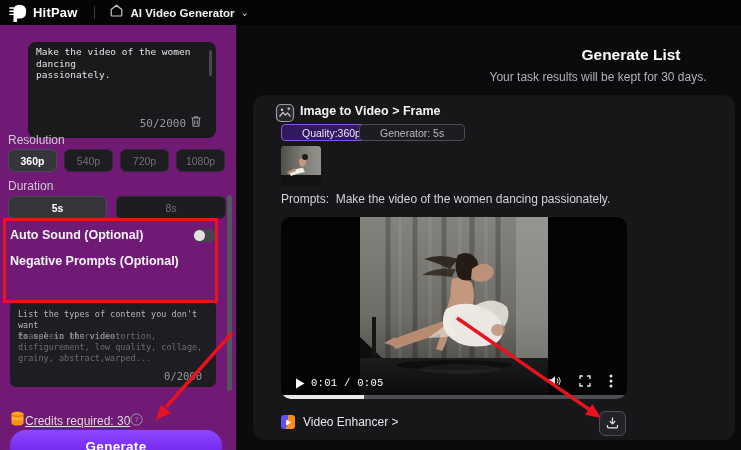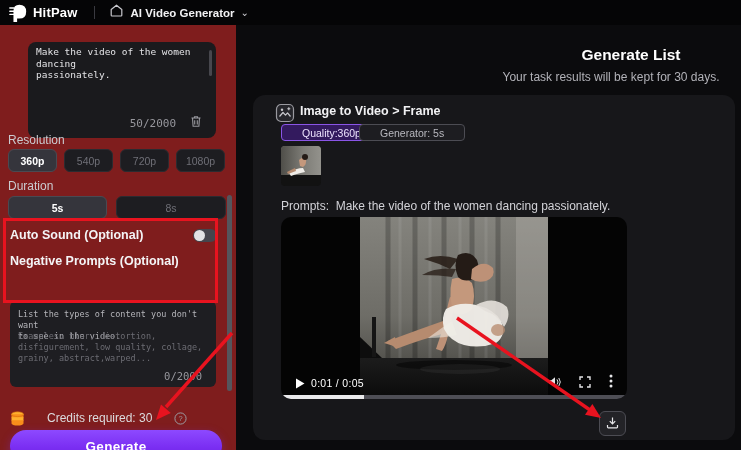--- a/index.html
+++ b/index.html
@@ -10,68 +10,68 @@
   .mono { font-family:"DejaVu Sans Mono", monospace; }
 
   
   .topbar { left:0; top:0; width:741px; height:25px; background:#050506; z-index:30; display:flex; align-items:center; }
   .brand { font-weight:700; font-size:13px; color:#fff; letter-spacing:.2px; }
   .tb-divider { width:1px; height:13px; background:#3a3a40; margin:0 14px 0 16px; }
   .nav-label { font-weight:700; font-size:11.5px; color:#f2f2f4; margin-left:7px; }
   .chev { color:#cfcfd4; font-size:10px; margin-left:6px; }
 
   
-  .sidebar { left:0; top:25px; width:236px; height:425px; background:#7f1d1d; z-index:1; }
+  .sidebar { left:0; top:25px; width:236px; height:425px; background:#701a75; z-index:1; }
   .prompt-box { left:28px; top:17px; width:188px; height:96px; background:#1a1a1d; border-radius:8px; }
   .prompt-text { left:8px; top:4px; width:168px; font-size:9.5px; line-height:11.5px; color:#e3e3e6; white-space:pre-line; }
-  .prompt-foot { right:14px; top:72px; display:flex; align-items:center; gap:14px; }
+  .prompt-foot { right:14px; top:72px; display:flex; align-items:center; gap:4px; }
   .counter { font-size:11px; color:#97979d; }
   .pb-scroll { right:4px; top:8px; width:3px; height:26px; background:#47474d; border-radius:2px; }
 
   .sec-label { font-size:12px; color:#cbcbd0; }
   .opt-btn { position:absolute; height:23px; border-radius:6px; background:#1d1d21; border:1px solid #2b2b30;
              color:#6f6f77; font-size:10.5px; display:flex; align-items:center; justify-content:center; }
   .opt-btn.sel { background:#35353c; border-color:#4a4a52; color:#fff; font-weight:700;border-radius:6px; }
 
   .bold-label { font-size:12.5px; font-weight:700; color:#f4f4f6; }
   .toggle { width:24px; height:13px; border-radius:7px; background:#45454d; }
   .toggle .knob { position:absolute; left:1px; top:1px; width:11px; height:11px; border-radius:50%; background:#e2e2e4; }
 
   .neg-box { left:10px; top:276px; width:206px; height:86px; background:#1e1e22; border-radius:6px; }
   .neg-ph { font-family:"DejaVu Sans Mono", monospace; font-size:8.5px; line-height:11px; white-space:pre-line; }
   .neg-ph.p1 { color:#b5b5ba; }
   .neg-ph.p2 { color:#6c6c73; }
 
-  .credits-row { left:10px; top:386px; display:flex; gap:22px; }
+  .credits-row { left:10px; top:386px; display:flex; align-items:center; gap:0;text-decoration:underline; }
   .credits-txt { font-size:12px; color:#dcdcdf; }
 
   .gen-btn { left:10px; top:405px; width:212px; height:32px; border-radius:17px;
              background:linear-gradient(180deg,#8d49ff 0%,#7a2ef2 55%,#6b1fdd 100%);
              display:flex; align-items:center; justify-content:center;
              font-size:13.5px; font-weight:700; color:#fff; letter-spacing:.3px;
              box-shadow:0 3px 10px rgba(122,46,242,.35); }
 
   .scroll-thumb { left:227px; top:195px; width:5px; height:196px; background:#55555c; border-radius:3px; z-index:5; }
 
   
   .gl-title { left:520px; top:46px; width:222px; text-align:center; font-size:15.5px; font-weight:700; color:#fff; }
-  .gl-sub { left:480px; top:70px; width:262px; text-align:center; font-size:12px; color:#b2b2b8; }
+  .gl-sub { left:467px; top:70px; width:262px; text-align:center; font-size:12px; color:#b2b2b8; }
 
   .card { left:253px; top:95px; width:482px; height:345px; background:#17171a; border-radius:12px; }
   .task-title { left:47px; top:9px; font-size:12.5px; font-weight:700; color:#f1f1f3; }
   .badge { position:absolute; top:29px; height:17px; border-radius:4px; font-size:10.5px;
            display:flex; align-items:center; padding:0 20px; }
   .badge.q { left:28px; background:#331a5e; border:1px solid #8a55e6; color:#ece2fd; }
   .badge.d { left:106px; background:#1d1d21; border:1px solid #4c4c53; color:#b8b8bf; }
   .thumb { left:28px; top:51px; width:40px; height:40px; border-radius:4px; overflow:hidden; }
-  .prompts-row { left:28px; top:104px; font-size:12px; color:#d2d2d7; }
+  .prompts-row { left:28px; top:97px; font-size:12px; color:#d2d2d7; }
 
   .player { left:28px; top:122px; width:346px; height:182px; border-radius:10px; background:#040404; overflow:hidden; }
   .video-art { left:79px; top:0; width:188px; height:182px; }
-  .pc-row { left:0; bottom:8px; width:100%; height:16px; display:flex; align-items:center; }
+  .pc-row { left:0; bottom:8px; width:100%; height:16px; display:flex; align-items:center;font-family:Liberation Mono, monospace; }
   .time-disp { font-size:10.5px; color:#fff; margin-left:6px; letter-spacing:.3px; }
   .seekbar { left:0; bottom:0; width:100%; height:4px; background:#4e4e55; }
   .seek-played { height:4px; background:#e9e9eb; width:24%; }
 
   .enh-row { left:28px; top:320px; display:flex; align-items:center; gap:8px; }
   .enh-icon { width:14px; height:14px; border-radius:3px;
               background:linear-gradient(100deg,#5d54f0 0 46%,#ff8d1d 46% 100%);
               display:flex; align-items:center; justify-content:center; }
   .enh-label { font-size:12px; color:#e6e6ea; }
   .dl-btn { left:346px; top:316px; width:27px; height:25px; border-radius:6px; background:#232327;
@@ -301,20 +301,28 @@
               </svg>
           </span>
         </span>
       </div>
 
       <div class="abs seekbar">
         <div class="seek-played" style="width: 24%;"></div>
       </div>
     </div>
 
+    <div class="abs enh-row">
+      <span class="enh-icon">
+        <svg width="7" height="7" viewBox="0 0 7 7">
+            <path d="M1.2 0.6 L6.2 3.5 L1.2 6.4 Z" fill="#fff"></path>
+          </svg>
+      </span>
+      <span class="enh-label">Video Enhancer &gt;</span>
+    </div>
 
     <div class="abs dl-btn">
       <span>
         <svg width="13" height="13" viewBox="0 0 13 13">
             <g stroke="#e8e8ea" stroke-width="1.2" fill="none">
               <path d="M6.5 1.5 v6"></path>
               <path d="M3.8 5.2 L6.5 8 L9.2 5.2"></path>
               <path d="M1.5 9 v2 a0.8 0.8 0 0 0 0.8 0.8 h8.4 a0.8 0.8 0 0 0 0.8 -0.8 v-2"></path>
             </g>
           </svg>

